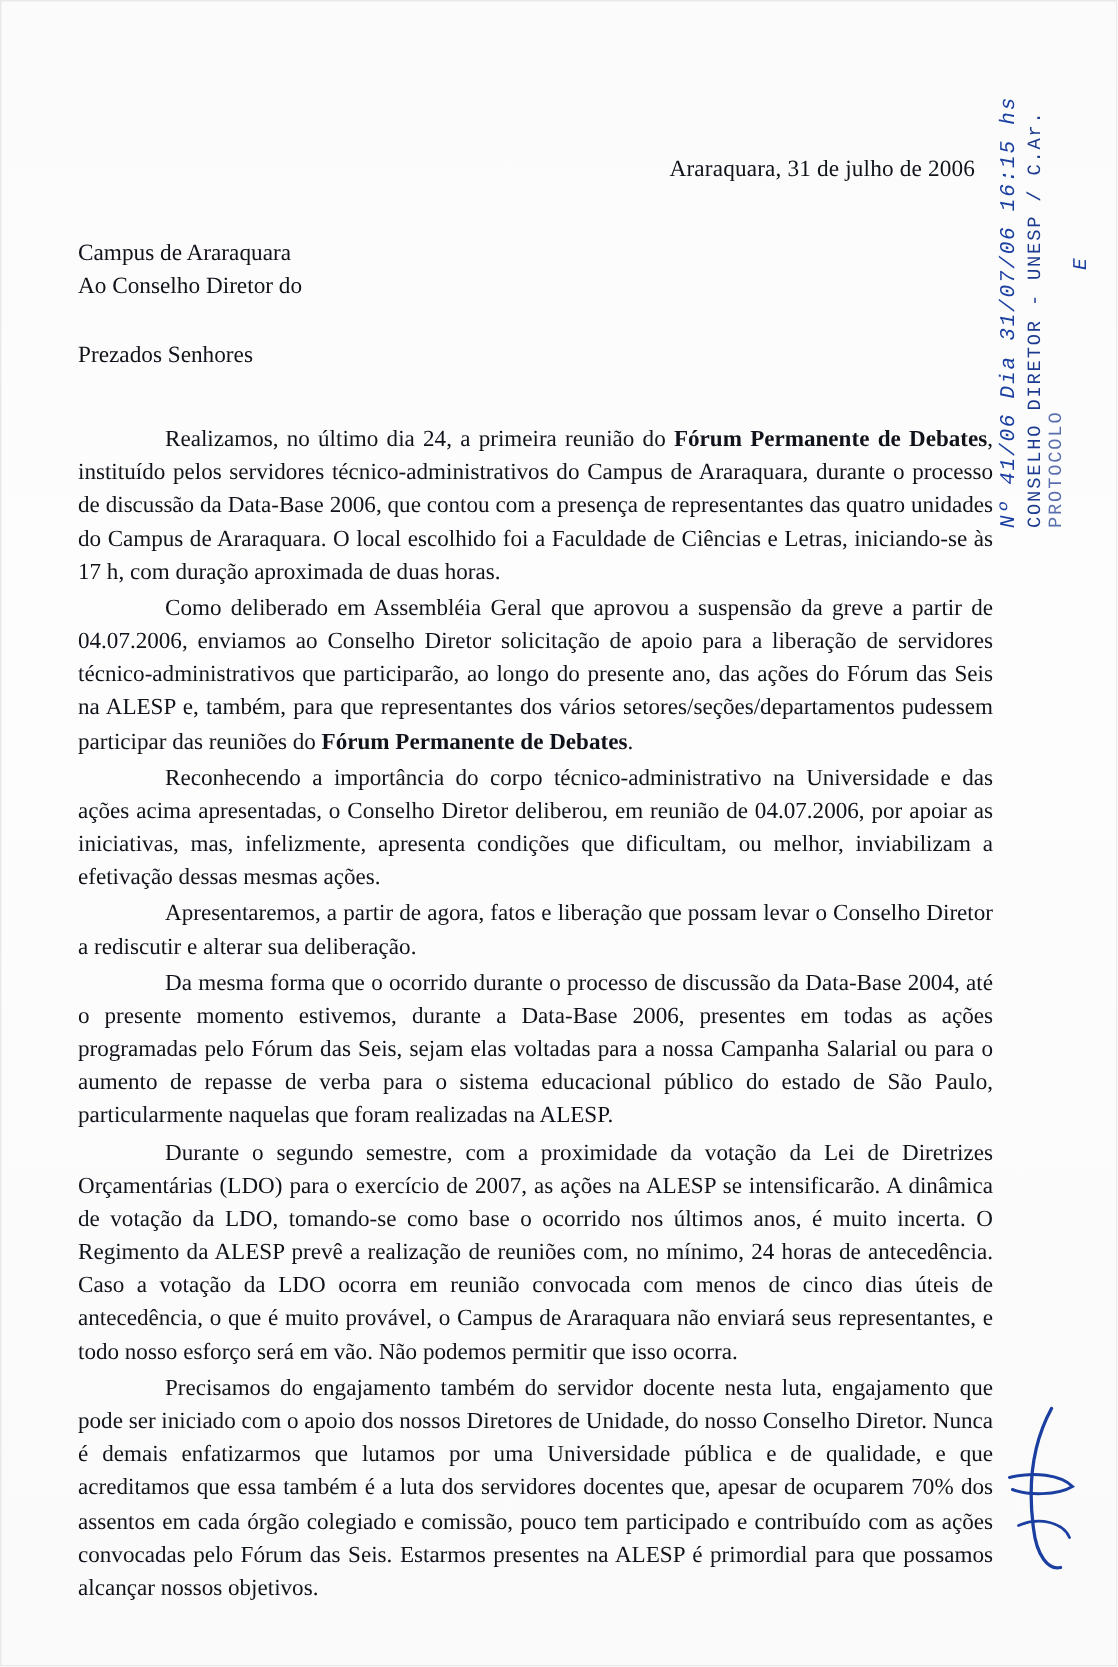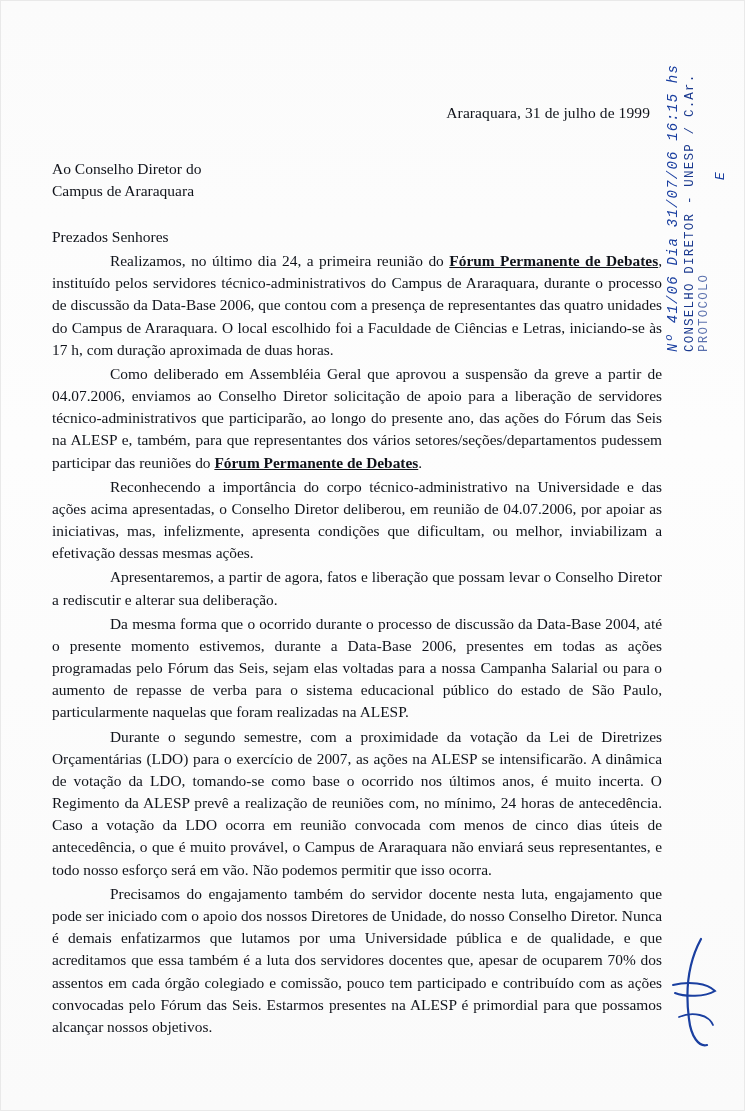--- a/index.html
+++ b/index.html
@@ -47,35 +47,34 @@
   }
 
   .addressee {
     font-size: 15.5px;
     line-height: 1.42;
     margin-bottom: 26px;
   }
 
   .salutation {
     font-size: 15.5px;
-    margin-bottom: 4px;
+    margin-bottom: 36px;
   }
 
   p.para {
     font-size: 15.4px;
     line-height: 1.44;
     text-align: justify;
     margin: 0 0 2px 0;
     text-indent: 58px;
     hyphens: auto;
   }
 
   p.para b {
     font-weight: bold;
-    text-decoration: underline;
   }
 
   
   .stamp {
     position: absolute;
     right: 18px;
     top: 30px;
     width: 70px;
     height: 330px;
     color: #1b3a8f;
@@ -133,25 +132,25 @@
     pointer-events: none;
   }
 </style>
 </head>
 <body>
 
 <div id="page">
 
   <div class="doc-body">
 
-    <div class="date-line">Araraquara, 31 de julho de 1999</div>
+    <div class="date-line">Araraquara, 31 de julho de 2006</div>
 
     <div class="addressee">
+      <div>Campus de Araraquara</div>
       <div>Ao Conselho Diretor do</div>
-      <div>Campus de Araraquara</div>
     </div>
 
     <div class="salutation">Prezados Senhores</div>
 
     <div id="paragraphs">
         <p class="para"><span>Realizamos, no último dia 24, a primeira reunião do </span><b>Fórum Permanente de Debates</b><span>, instituído pelos servidores técnico-administrativos do Campus de Araraquara, durante o processo de discussão da Data-Base 2006, que contou com a presença de representantes das quatro unidades do Campus de Araraquara. O local escolhido foi a Faculdade de Ciências e Letras, iniciando-se às 17 h, com duração aproximada de duas horas.</span></p>
         <p class="para"><span>Como deliberado em Assembléia Geral que aprovou a suspensão da greve a partir de 04.07.2006, enviamos ao Conselho Diretor solicitação de apoio para a liberação de servidores técnico-administrativos que participarão, ao longo do presente ano, das ações do Fórum das Seis na ALESP e, também, para que representantes dos vários setores/seções/departamentos pudessem participar das reuniões do </span><b>Fórum Permanente de Debates</b><span>.</span></p>
         <p class="para"><span>Reconhecendo a importância do corpo técnico-administrativo na Universidade e das ações acima apresentadas, o Conselho Diretor deliberou, em reunião de 04.07.2006, por apoiar as iniciativas, mas, infelizmente, apresenta condições que dificultam, ou melhor, inviabilizam a efetivação dessas mesmas ações.</span></p>
         <p class="para"><span>Apresentaremos, a partir de agora, fatos e liberação que possam levar o Conselho Diretor a rediscutir e alterar sua deliberação.</span></p>
         <p class="para"><span>Da mesma forma que o ocorrido durante o processo de discussão da Data-Base 2004, até o presente momento estivemos, durante a Data-Base 2006, presentes em todas as ações programadas pelo Fórum das Seis, sejam elas voltadas para a nossa Campanha Salarial ou para o aumento de repasse de verba para o sistema educacional público do estado de São Paulo, particularmente naquelas que foram realizadas na ALESP.</span></p>

